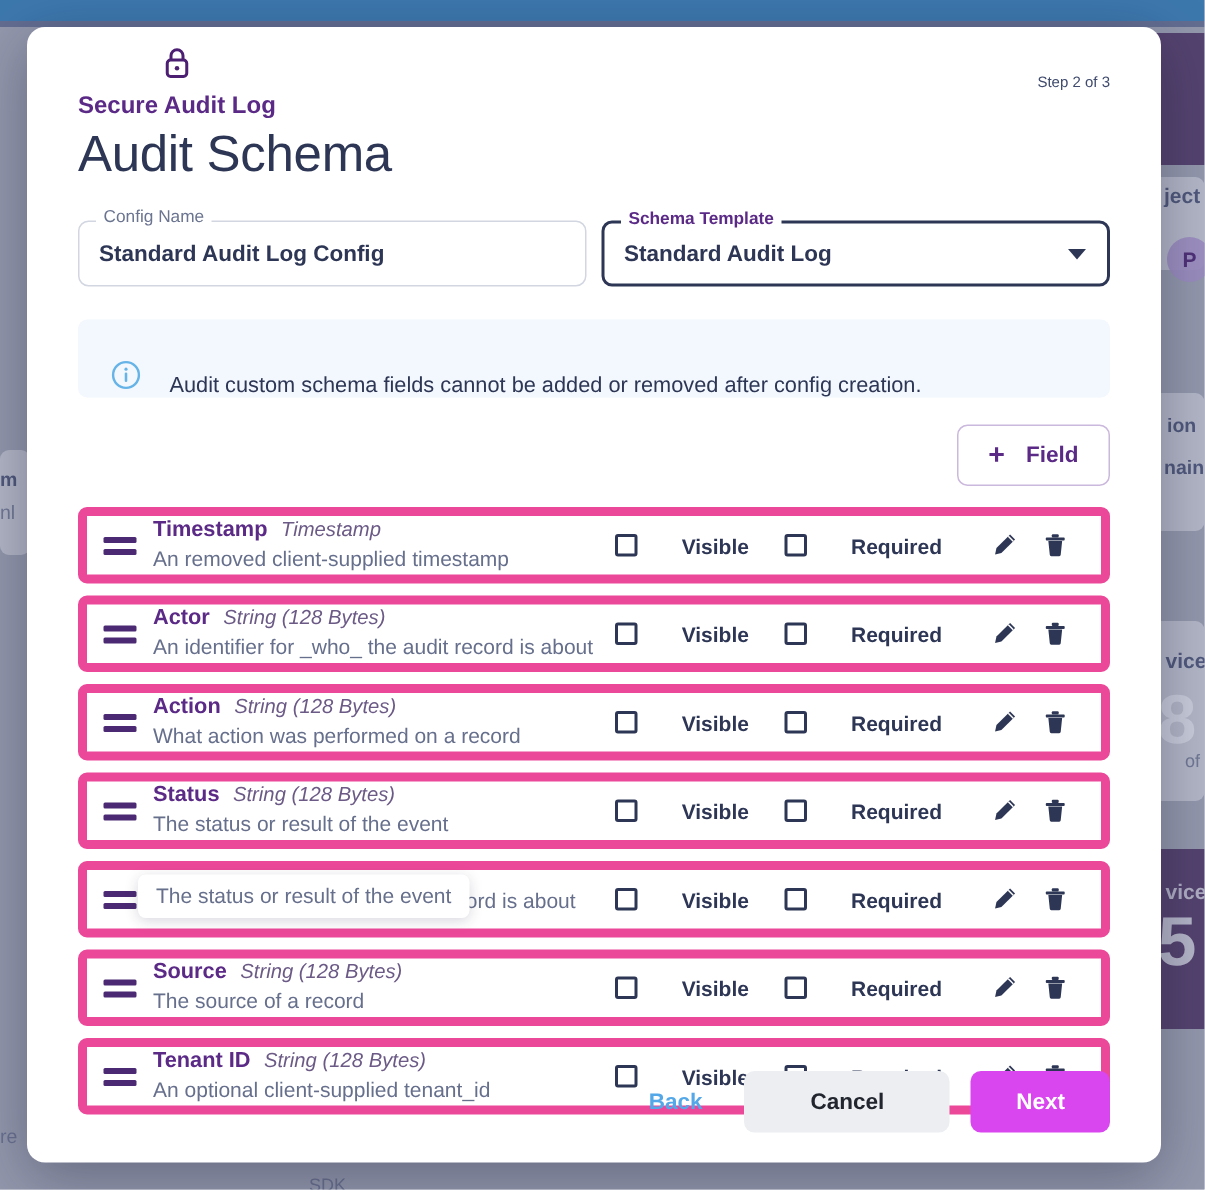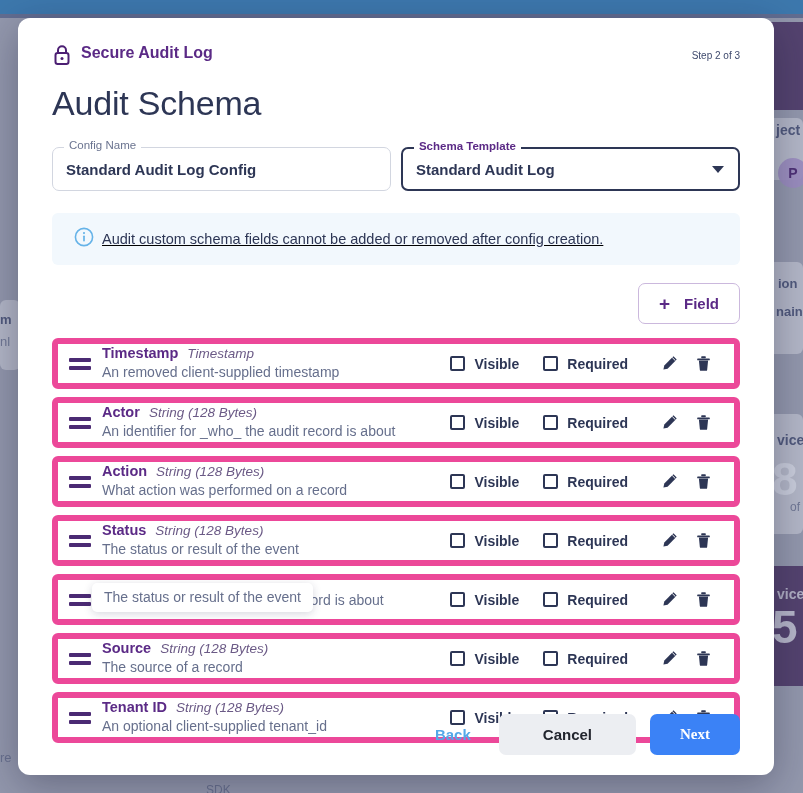--- a/index.html
+++ b/index.html
@@ -96,21 +96,23 @@
 
   
   .modal-header-row {
     display: flex;
     align-items: center;
     justify-content: space-between;
     height: 30px;
   }
   .brand {
     display: flex;
+    align-items: center;
     gap: 9px;
+    flex-direction: column;
   }
   .brand-title {
     color: #5b2a86;
     font-size: 16px;
     font-weight: bold;
   }
   .lock-icon svg { display: block; }
   .step-label {
     color: #3f4a6d;
     font-size: 10px;
@@ -173,25 +175,24 @@
   #config-name-field .legend { color: #6b7490; }
   #config-name-field .value { color: #2d3655; font-weight: bold; }
 
   
   .info-banner {
     margin-top: 22px;
     background: #f2f8fd;
     border-radius: 6px;
     height: 52px;
     display: flex;
-    align-items: center;
-    gap: 8px;
+    align-items: flex-end;
+    gap: 19px;
     padding: 0 22px;
     box-sizing: border-box;
-    text-decoration: underline;
   }
   .info-banner .text {
     color: #2d3655;
     font-size: 14.5px;
   }
 
   
   .add-row {
     display: flex;
     justify-content: flex-end;
@@ -285,20 +286,21 @@
     width: 15px; height: 15px;
     border: 2px solid #2d3655;
     border-radius: 2px;
     box-sizing: border-box;
     background: #fff;
   }
   .cb-label {
     color: #2d3655;
     font-size: 14px;
     font-weight: bold;
+    margin-left: 20px;
   }
   .icon-btn {
     width: 34px; height: 30px;
     display: flex;
     align-items: center;
     justify-content: center;
     background: none;
     border: none;
     cursor: pointer;
     padding: 0;
@@ -344,29 +346,29 @@
     border: none;
     color: #22252e;
     font-size: 15px;
     font-weight: bold;
     border-radius: 7px;
     padding: 12px 44px;
     cursor: pointer;
     font-family: inherit;
   }
   .btn-next {
-    background: #3b82f6;
+    background: #d946ef;
     border: none;
     color: #ffffff;
     font-size: 15px;
     font-weight: bold;
     border-radius: 7px;
     padding: 12px 30px;
     cursor: pointer;
-    font-family: Liberation Serif, serif;
+    font-family: Liberation Sans, sans-serif;
   }
 </style>
 </head>
 <body>
 
 <div id="backdrop">
   <div id="browser-strip"></div>
   <div id="strip-shadow"></div>
 
   <div class="bg-panel" style="left:740px; top:22px; width:63px; height:88px;"></div>

